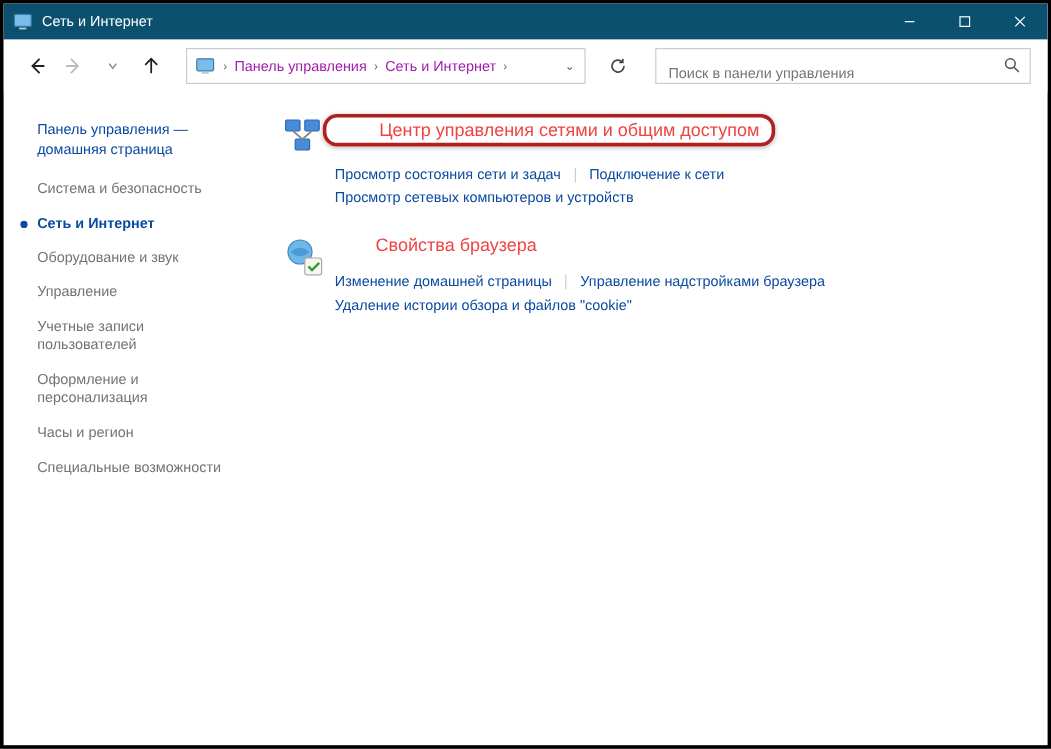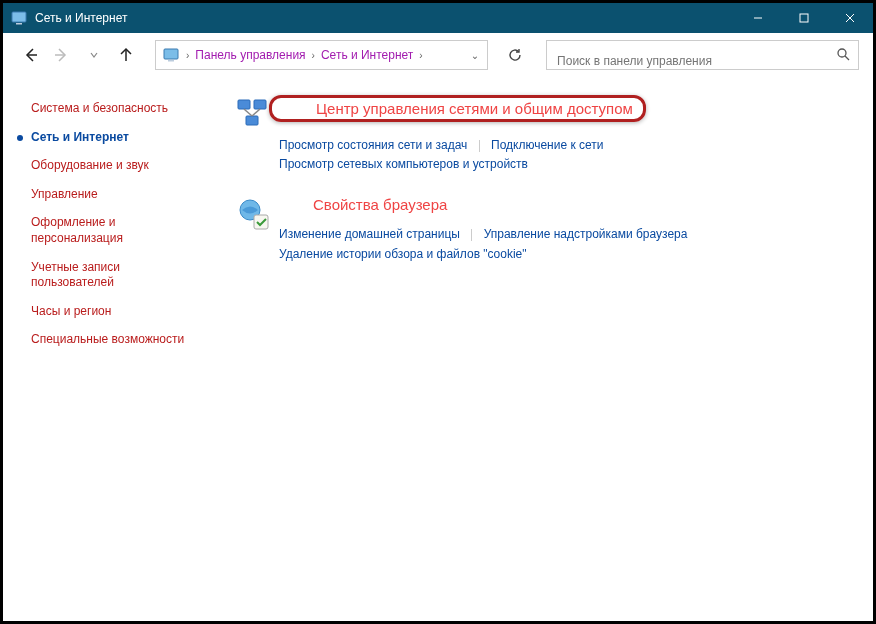--- a/index.html
+++ b/index.html
@@ -100,21 +100,21 @@
     flex: 1;
     display: flex;
     overflow: hidden;
   }
   .sidebar {
     width: 212px;
     padding: 24px 12px 12px 28px;
     flex-shrink: 0;
   }
   .sidebar-item {
-    color: #b91c1c;
+    color: #737373;
     margin-bottom: 13px;
     line-height: 1.3;
     position: relative;
     cursor: pointer;
   }
   .sidebar-item.home {
     color: #0a4aa0;
     margin-bottom: 18px;
   }
   .sidebar-item.current {
@@ -270,26 +270,27 @@
       <svg width="14" height="14" viewBox="0 0 14 14">
           <circle cx="6" cy="6" r="4" stroke="#555" fill="none" stroke-width="1.3"></circle>
           <line x1="9" y1="9" x2="13" y2="13" stroke="#555" stroke-width="1.3"></line>
         </svg>
     </span>
   </div>
 </div>
 
 <div class="content">
   <div class="sidebar">
+    <div class="sidebar-item home">Панель управления — домашняя страница</div>
     <div class="sidebar-item">Система и безопасность</div>
     <div class="sidebar-item current">Сеть и Интернет</div>
     <div class="sidebar-item">Оборудование и звук</div>
     <div class="sidebar-item">Управление</div>
+    <div class="sidebar-item">Учетные записи пользователей</div>
     <div class="sidebar-item">Оформление и персонализация</div>
-    <div class="sidebar-item">Учетные записи пользователей</div>
     <div class="sidebar-item">Часы и регион</div>
     <div class="sidebar-item">Специальные возможности</div>
   </div>
 
   <div class="main">
 
     <div class="category-block">
       <div class="cat-icon">
         <svg width="34" height="34" viewBox="0 0 34 34">
           <rect x="2" y="4" width="12" height="9" rx="1" fill="#4a8bd8" stroke="#2a6bb8"></rect>

